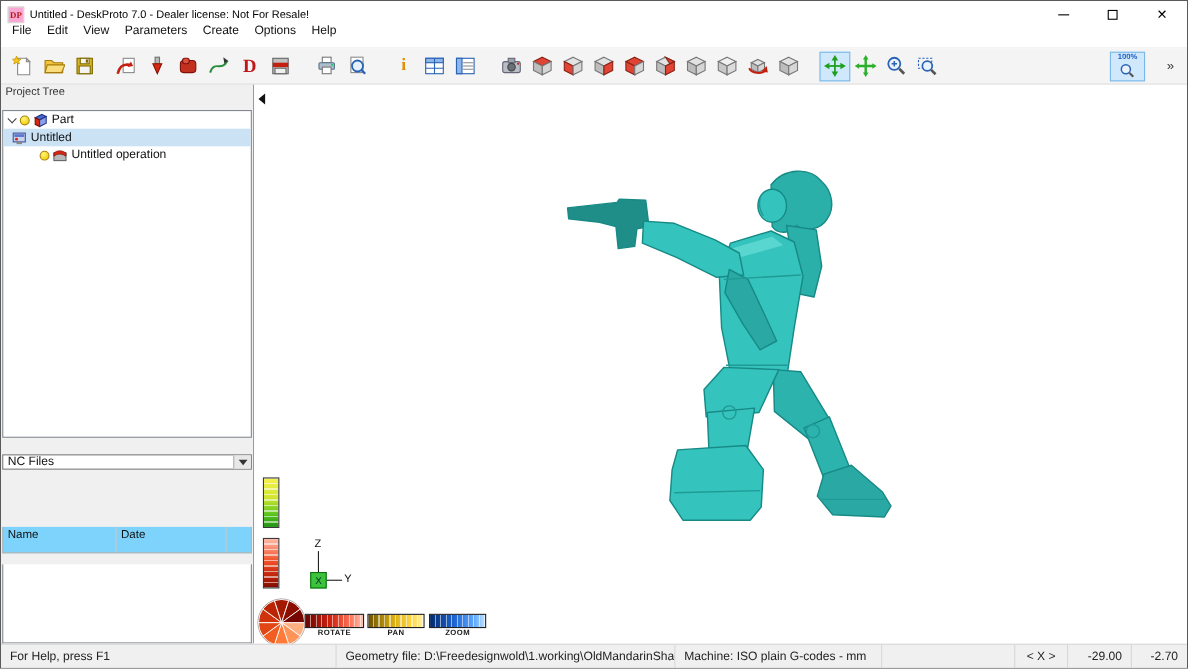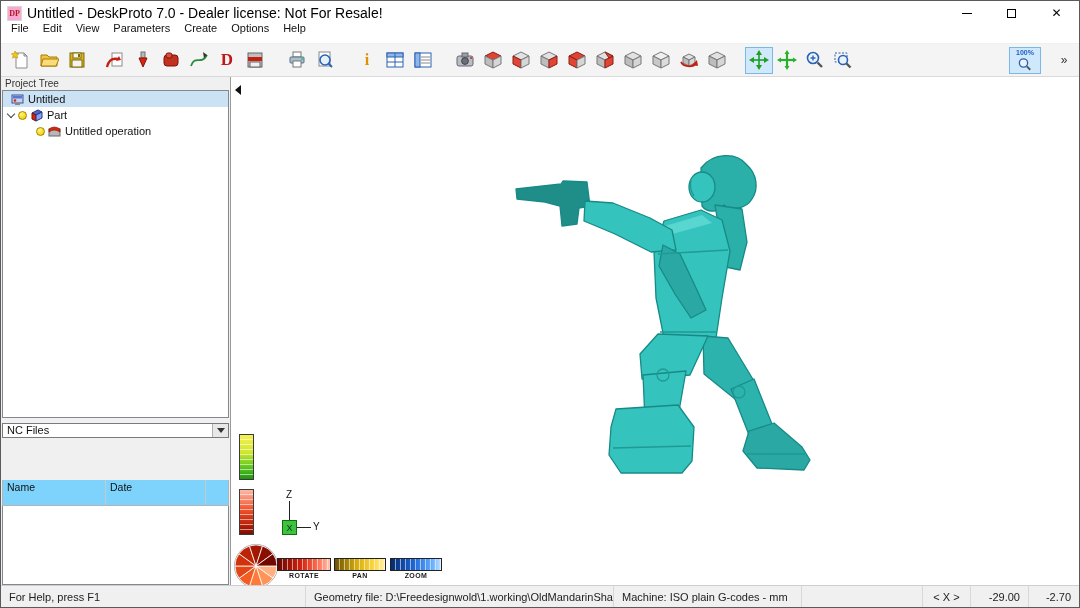--- a/index.html
+++ b/index.html
@@ -3,21 +3,21 @@
 <meta charset="utf-8">
 <style>
   * { box-sizing: border-box; margin:0; padding:0; }
   html,body { width:1080px; height:608px; }
   body { font-family:"Liberation Sans", sans-serif; font-size:11px; color:#111; background:#fff; overflow:hidden; }
   .window { width:1080px; height:608px; border:1px solid #5a5a5a; display:flex; flex-direction:column; background:#fff; }
 
   
   .titlebar { height:24px; display:flex; align-items:center; background:#fff; flex:0 0 24px; }
   .app-icon { width:15px; height:15px; margin:0 5px 0 6px; background:#f9a8d4; border:1px solid #d8d8d8; color:#b01818; font-weight:bold; font-size:8px; display:flex; align-items:center; justify-content:center; font-family:"Liberation Serif", serif; }
-  .title-text { font-size:14px; color:#000; }
+  .title-text { font-size:10px; color:#000; }
   .win-controls { margin-left:auto; display:flex; height:100%; }
   .win-btn { width:45px; height:100%; display:flex; align-items:center; justify-content:center; }
   .min-glyph { width:10px; height:1px; background:#000; display:block; }
   .max-glyph { width:9px; height:9px; border:1px solid #000; display:block; }
   .close-glyph { font-size:12px; color:#000; line-height:1; }
 
   
   .menubar { height:19px; flex:0 0 19px; display:flex; align-items:center; background:#fff; padding-left:3px; border-bottom:1px solid #f0f0f0; }
   .menu-item { padding:2px 7px 15px; cursor:default; }
 
@@ -29,21 +29,21 @@
   .tsep.w { width:14px; flex-basis:14px; }
   .right-group { margin-left:auto; display:flex; align-items:center; }
   .glyph-d { font-family:"Liberation Serif", serif; font-weight:bold; font-size:17px; color:#c01818; }
   .glyph-i { font-family:"Liberation Serif", serif; font-weight:bold; font-size:16px; color:#e09000; }
   .zoom100 { display:flex; flex-direction:column; align-items:center; line-height:1; }
   .zoom100 .pct { font-size:7px; color:#2060c0; font-weight:bold; margin-bottom:1px; }
   .overflow-btn { font-size:12px; color:#333; width:18px; text-align:center; }
 
   
   .main { flex:1 1 auto; display:flex; min-height:0; }
-  .left-panel { width:230px; flex:0 0 230px; background:#f0f0f0; border-right:1px solid #9a9a9a; display:flex; flex-direction:column; padding:0 1px; }
+  .left-panel { width:230px; flex:0 0 230px; background:#f0f0f0; border-right:1px solid #9a9a9a; display:flex; flex-direction:column; padding:0 1px;gap:10px; }
   .panel-caption { font-size:10px; color:#333; padding:1px 2px 1px 3px; height:14px; }
   .tree-box { height:363px; background:#fff; border:1px solid #828790; overflow:hidden; }
   .tree-row { height:16px; display:flex; align-items:center; position:relative; }
   .tree-row.selected { background:#cbe2f5; }
   .tree-label { margin-left:4px; white-space:nowrap; }
   .expander { width:6px; height:6px; border-right:1.5px solid #444; border-bottom:1.5px solid #444; transform:rotate(45deg); margin:0 4px 2px 5px; }
   .bulb { width:9px; height:9px; border-radius:50%; background:radial-gradient(circle at 35% 30%, #fff780, #f4d410 70%, #c89a00); border:1px solid #a88200; margin-right:3px; flex:0 0 9px; }
   .mini-ico { width:13px; height:13px; flex:0 0 13px; }
   .nc-dropdown { margin-top:5px; height:17px; background:#fff; border:1px solid #7a7a7a; display:flex; align-items:center; }
   .nc-dropdown .nc-label { padding-left:4px; flex:1; }
@@ -348,38 +348,38 @@
       <div class="tsep w"></div>
       <div class="overflow-btn">»</div>
     </div>
   </div>
 
   <div class="main">
 
     <div class="left-panel">
       <div class="panel-caption">Project Tree</div>
       <div class="tree-box">
-        <div class="tree-row selected" style="padding-left:8px;">
-          <svg class="mini-ico" viewBox="0 0 13 13">
-              <rect x="1" y="2" width="11" height="8" fill="#c8d2ea" stroke="#3c50a0"></rect>
-              <rect x="2" y="3" width="9" height="2.5" fill="#5a78d0"></rect>
-              <circle cx="4" cy="7.5" r="1.3" fill="#d42814"></circle>
-              <rect x="4" y="10" width="5" height="2" fill="#888"></rect>
-            </svg>
-          <span class="tree-label">Untitled</span>
-        </div>
         <div class="tree-row">
           <span class="expander"></span>
           <span class="bulb"></span>
           <svg class="mini-ico" viewBox="0 0 13 13">
               <polygon points="2,4 8,1 12,3 6,6" fill="#4a6ad0" stroke="#23348a"></polygon>
               <polygon points="2,4 6,6 6,12 2,10" fill="#d42814" stroke="#7a1000"></polygon>
               <polygon points="12,3 6,6 6,12 12,9" fill="#8aa0e8" stroke="#23348a"></polygon>
             </svg>
           <span class="tree-label">Part</span>
+        </div>
+        <div class="tree-row selected" style="padding-left:8px;">
+          <svg class="mini-ico" viewBox="0 0 13 13">
+              <rect x="1" y="2" width="11" height="8" fill="#c8d2ea" stroke="#3c50a0"></rect>
+              <rect x="2" y="3" width="9" height="2.5" fill="#5a78d0"></rect>
+              <circle cx="4" cy="7.5" r="1.3" fill="#d42814"></circle>
+              <rect x="4" y="10" width="5" height="2" fill="#888"></rect>
+            </svg>
+          <span class="tree-label">Untitled</span>
         </div>
         <div class="tree-row" style="padding-left:33px;">
           <span class="bulb"></span>
           <svg class="mini-ico" viewBox="0 0 13 13">
               <rect x="1" y="4" width="11" height="7" fill="#b8b8b8" stroke="#666"></rect>
               <path d="M1,4 Q6,0 12,4 L12,7 Q6,3 1,7 Z" fill="#d42814" stroke="#7a1000" stroke-width="0.6"></path>
             </svg>
           <span class="tree-label">Untitled operation</span>
         </div>
       </div>

